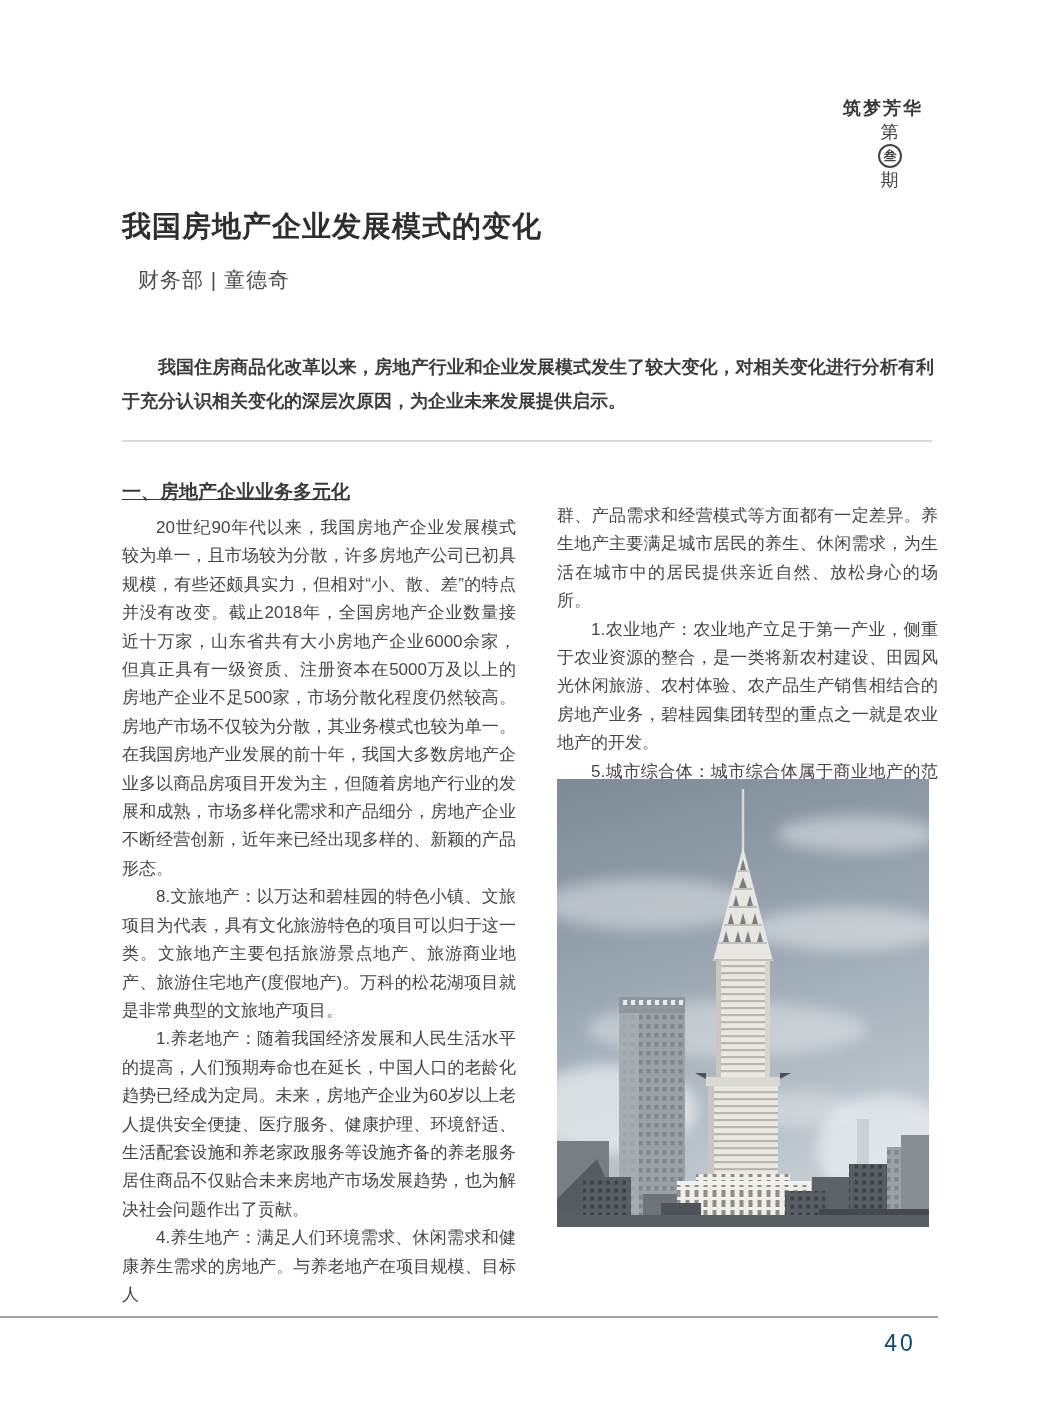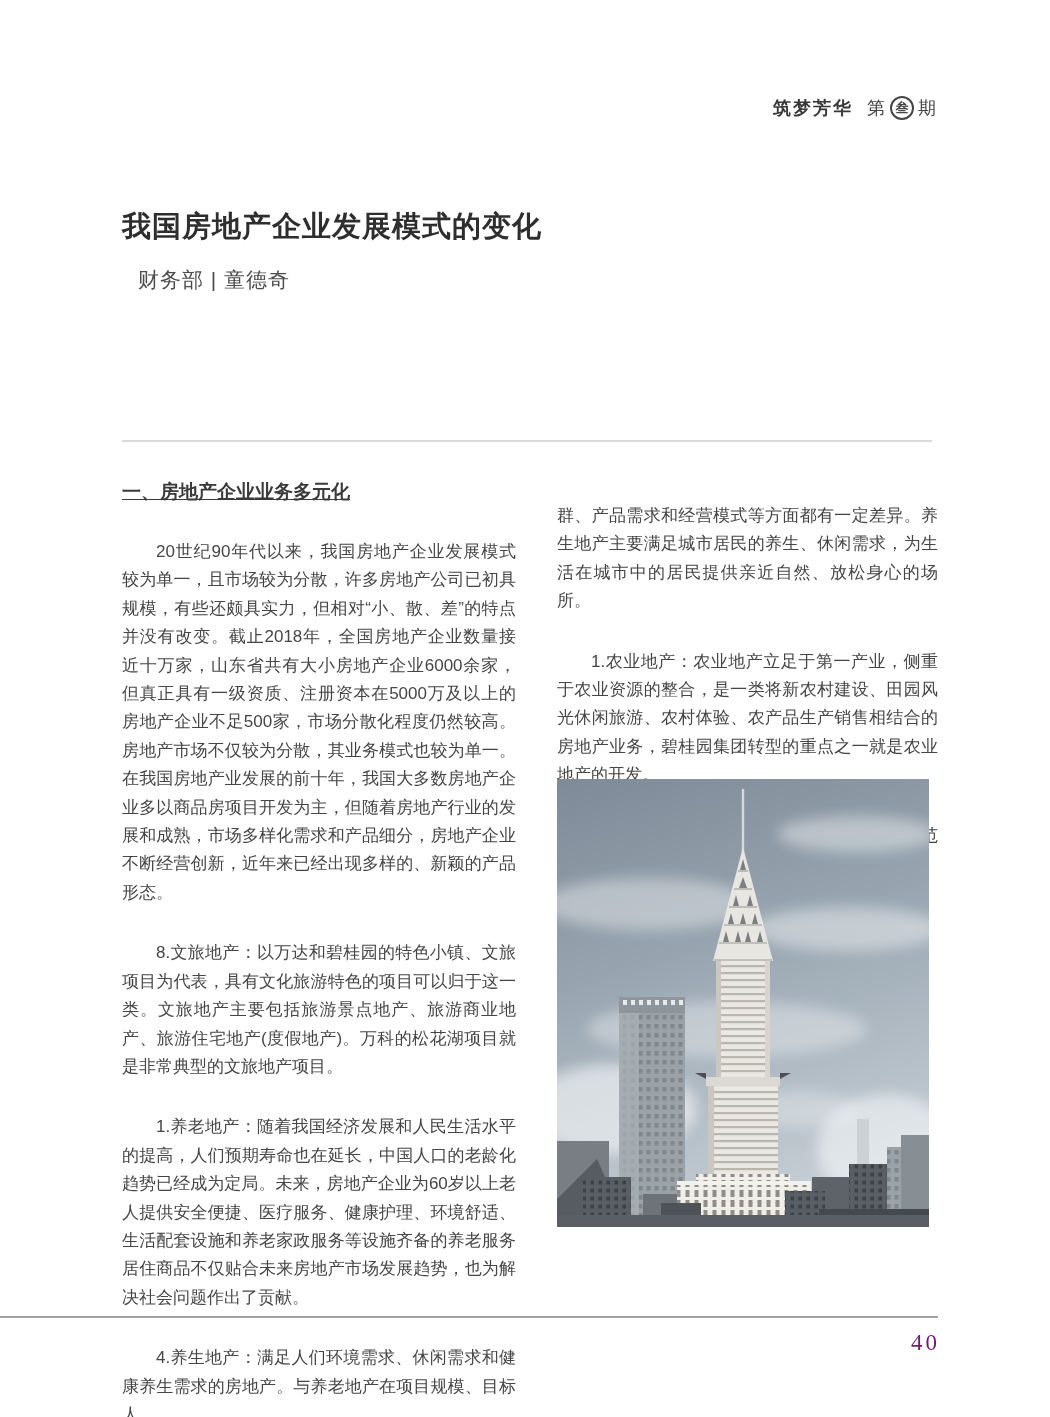--- a/index.html
+++ b/index.html
@@ -17,20 +17,21 @@
   
   .masthead {
     position: absolute;
     top: 96px;
     right: 113px;
     display: flex;
     align-items: center;
     font-size: 18px;
     color: #3d3d3d;
     white-space: nowrap;
+    flex-direction: column;
   }
   .masthead .mag-name { font-weight: 700; letter-spacing: 2px; margin-right: 14px; color: #383838; }
   .masthead .issue-part { font-weight: 500; letter-spacing: 1px; color: #454545; }
   .issue-circle {
     display: inline-flex;
     align-items: center;
     justify-content: center;
     width: 24px; height: 24px;
     border: 2px solid #454545;
     border-radius: 50%;
@@ -92,21 +93,21 @@
   .section-heading {
     font-size: 19px;
     font-weight: 700;
     color: #3a3a3a;
     line-height: 28px;
     margin-bottom: 8px;
     text-align: left;
     text-decoration: underline;
   }
   .col p { margin: 0; }
-  .col p.indent { text-indent: 2em; margin-top: 32px; }
+  .col p.indent { text-indent: 2em; }
 
   
   .figure {
     position: absolute;
     left: 557px;
     top: 779px;
     width: 372px;
     height: 448px;
     overflow: hidden;
   }
@@ -119,42 +120,42 @@
     top: 1316px;
     width: 938px;
     height: 2px;
     background: #a2a2a2;
   }
   .page-number {
     position: absolute;
     left: 860px;
     top: 1330px;
     width: 80px;
-    text-align: right;
+    text-align: center;
     font-size: 23px;
     letter-spacing: 3px;
-    color: #701a75;
-    font-family: Liberation Serif, serif;
+    color: #0c4a6e;
   }
 </style>
 </head>
 <body>
 
 <div class="page">
 
   <div class="masthead">
     <span class="mag-name">筑梦芳华</span>
     <span class="issue-part">第</span>
     <span class="issue-circle">叁</span>
     <span class="issue-part">期</span>
   </div>
 
   <h1 class="article-title">我国房地产企业发展模式的变化</h1>
   <div class="byline">财务部 | 童德奇</div>
 
+  <p class="intro">我国住房商品化改革以来，房地产行业和企业发展模式发生了较大变化，对相关变化进行分析有利于充分认识相关变化的深层次原因，为企业未来发展提供启示。</p>
 
   <div class="divider"></div>
 
   <div class="col col-left">
     <div class="section-heading">一、房地产企业业务多元化</div>
     <p class="indent">20世纪90年代以来，我国房地产企业发展模式较为单一，且市场较为分散，许多房地产公司已初具规模，有些还颇具实力，但相对“小、散、差”的特点并没有改变。截止2018年，全国房地产企业数量接近十万家，山东省共有大小房地产企业6000余家，但真正具有一级资质、注册资本在5000万及以上的房地产企业不足500家，市场分散化程度仍然较高。房地产市场不仅较为分散，其业务模式也较为单一。在我国房地产业发展的前十年，我国大多数房地产企业多以商品房项目开发为主，但随着房地产行业的发展和成熟，市场多样化需求和产品细分，房地产企业不断经营创新，近年来已经出现多样的、新颖的产品形态。</p>
     <p class="indent">8.文旅地产：以万达和碧桂园的特色小镇、文旅项目为代表，具有文化旅游特色的项目可以归于这一类。文旅地产主要包括旅游景点地产、旅游商业地产、旅游住宅地产(度假地产)。万科的松花湖项目就是非常典型的文旅地产项目。</p>
     <p class="indent">1.养老地产：随着我国经济发展和人民生活水平的提高，人们预期寿命也在延长，中国人口的老龄化趋势已经成为定局。未来，房地产企业为60岁以上老人提供安全便捷、医疗服务、健康护理、环境舒适、生活配套设施和养老家政服务等设施齐备的养老服务居住商品不仅贴合未来房地产市场发展趋势，也为解决社会问题作出了贡献。</p>
     <p class="indent">4.养生地产：满足人们环境需求、休闲需求和健康养生需求的房地产。与养老地产在项目规模、目标人</p>
   </div>

